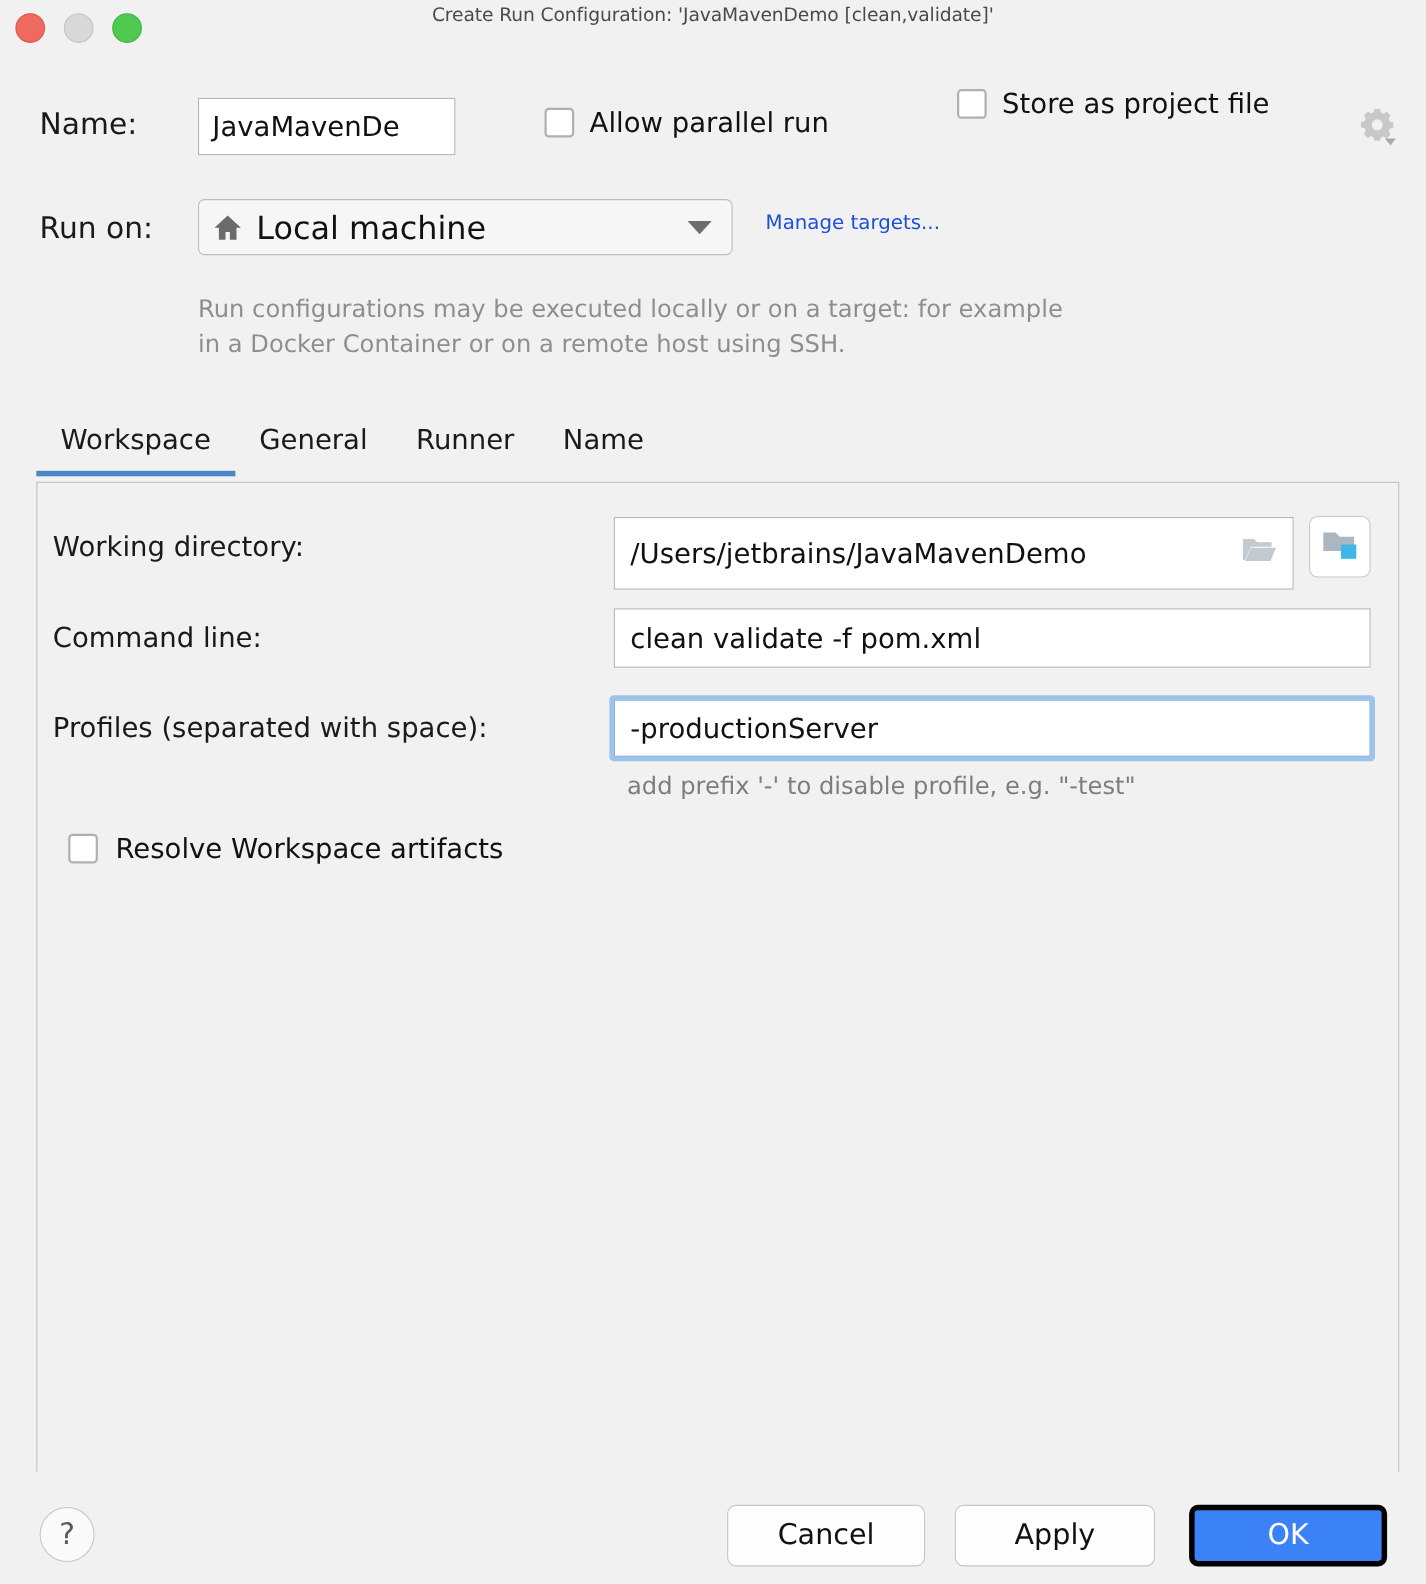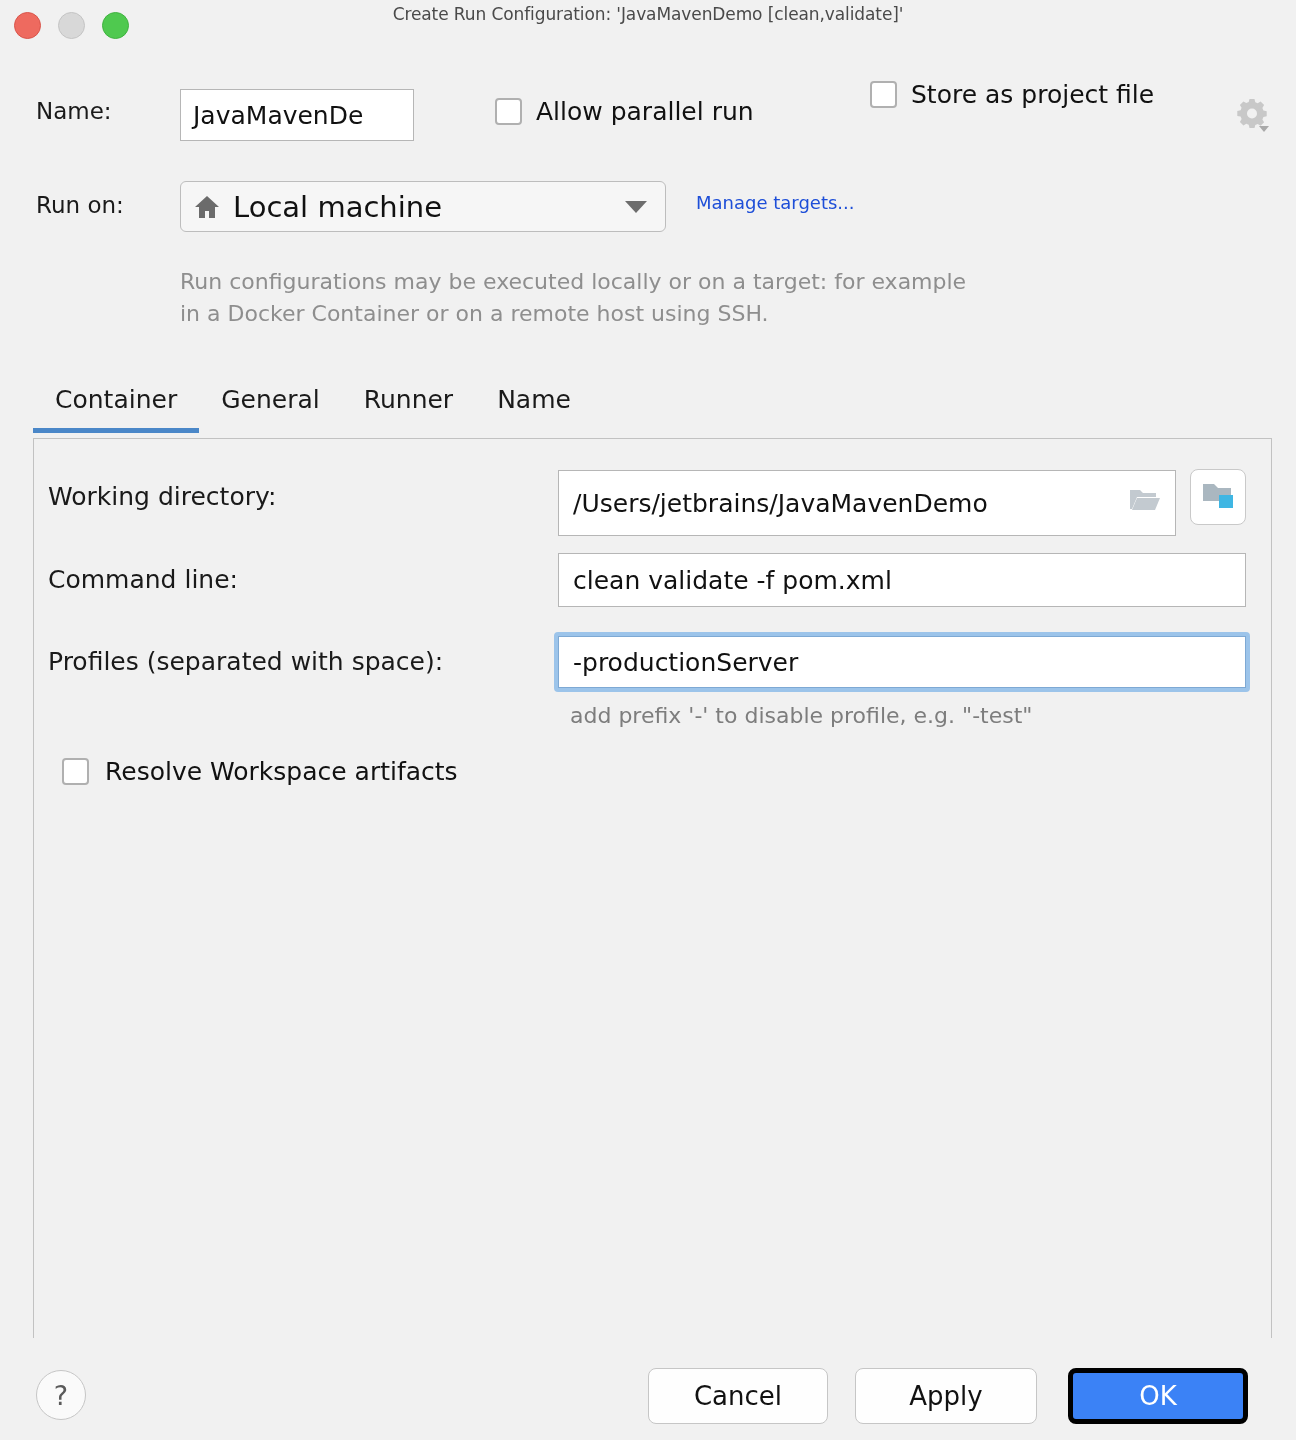--- a/index.html
+++ b/index.html
@@ -26,21 +26,21 @@
   .light.close  { background: #ee6a5f; border: 1px solid #d9544a; }
   .light.min    { background: #d8d8d8; border: 1px solid #c4c4c4; }
   .light.max    { background: #4fc94f; border: 1px solid #3fb33f; }
   .title-text {
     position: absolute; left: 0; top: 4px; width: 1296px;
     text-align: center; font-size: 17px; color: #4a4a4a;
     letter-spacing: -0.1px;
   }
 
   
-  .lbl { font-size: 23px; color: #1a1a1a; }
+  .lbl { font-size: 27px; color: #1a1a1a; }
   .row-name { position: absolute; left: 36px; top: 98px; }
   .name-input {
     position: absolute; left: 180px; top: 89px;
     width: 234px; height: 52px;
     background: #ffffff; border: 1px solid #b6b6b6;
     box-sizing: border-box;
     font-size: 25px; color: #111; padding: 0 12px;
     display: flex; align-items: center;
     font-family: "DejaVu Sans", sans-serif;
   }
@@ -152,20 +152,21 @@
     background: #fafafa; border: 1px solid #c6c6c6;
     box-sizing: border-box;
     display: flex; align-items: center; justify-content: center;
     font-size: 27px; color: #5a5a5a;
   }
   .btn {
     position: absolute; top: 1368px; height: 56px;
     border-radius: 8px; box-sizing: border-box;
     display: flex; align-items: center; justify-content: center;
     font-size: 26px;
+    margin-left: 13px;
   }
   .btn.secondary { background: #fefefe; border: 1px solid #c6c6c6; color: #111; }
   .btn.primary { background: #3b82f6; border: 5px solid #000000; color: #ffffff; }
   .btn-cancel { left: 648px; width: 180px; }
   .btn-apply  { left: 855px; width: 182px; }
   .btn-ok     { left: 1068px; width: 180px; }
 </style>
 </head>
 <body>
 
@@ -214,21 +215,21 @@
     <span class="caret"></span>
   </div>
   <div class="manage-link">Manage targets...</div>
 
   <div class="hint">
     <div>Run configurations may be executed locally or on a target: for example</div>
     <div>in a Docker Container or on a remote host using SSH.</div>
   </div>
 
   <div class="tabs">
-    <div class="tab active">Container</div>
+    <div class="tab active">Workspace</div>
     <div class="tab">General</div>
     <div class="tab">Runner</div>
     <div class="tab">Name</div>
   </div>
 
   <div class="panel"></div>
 
   <div class="field-label wd-label">Working directory:</div>
   <div class="txt wd-input">
     <span class="val">/Users/jetbrains/JavaMavenDemo</span>

